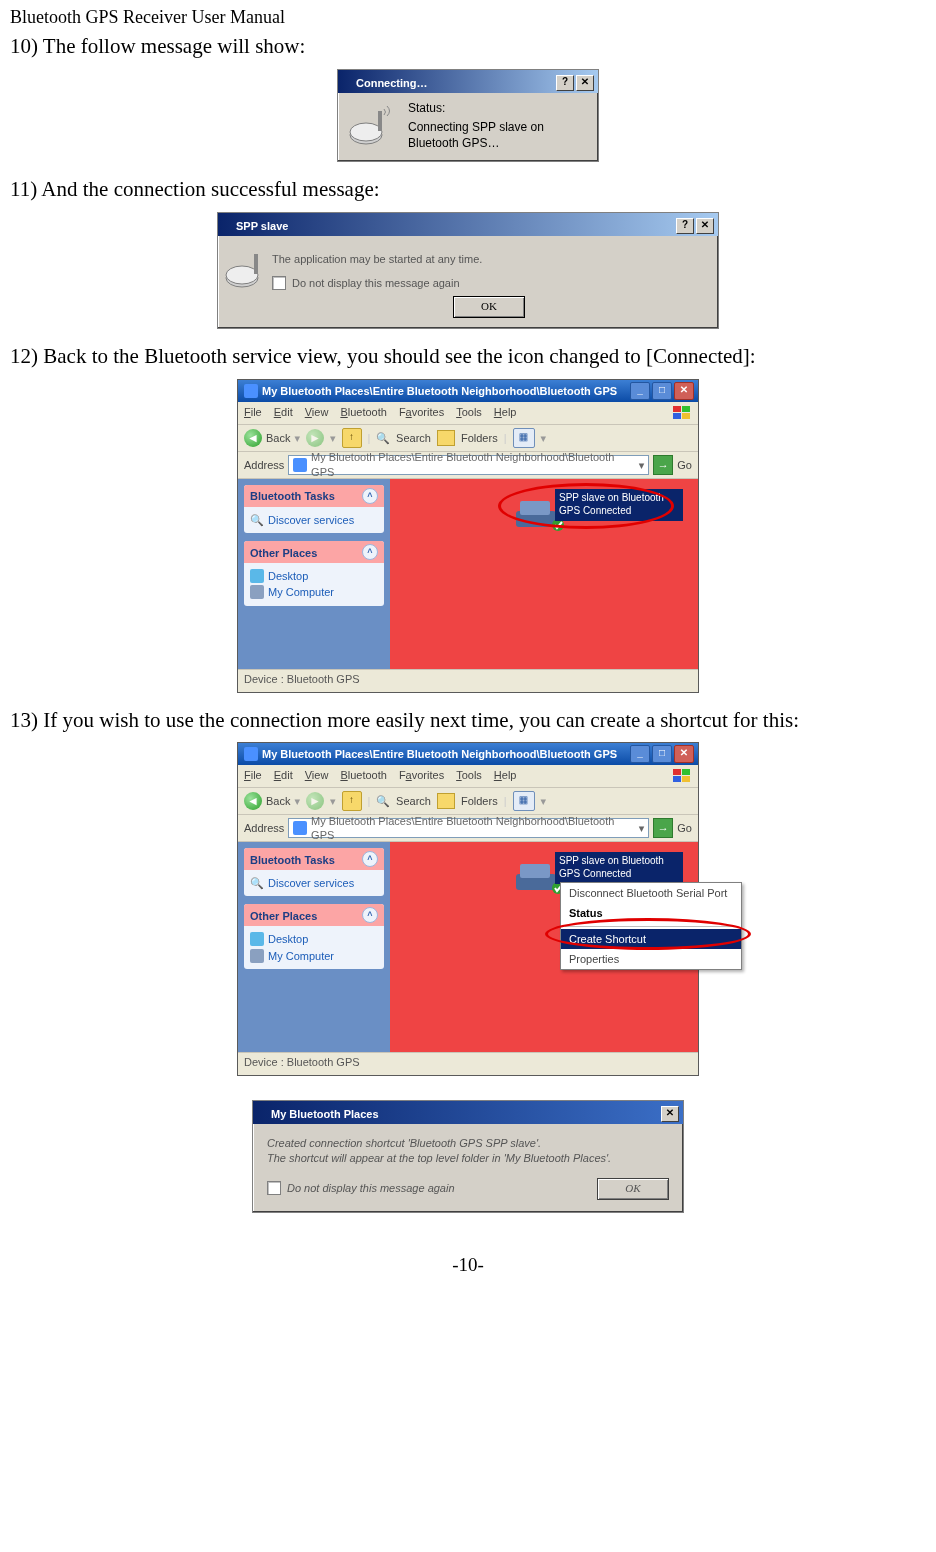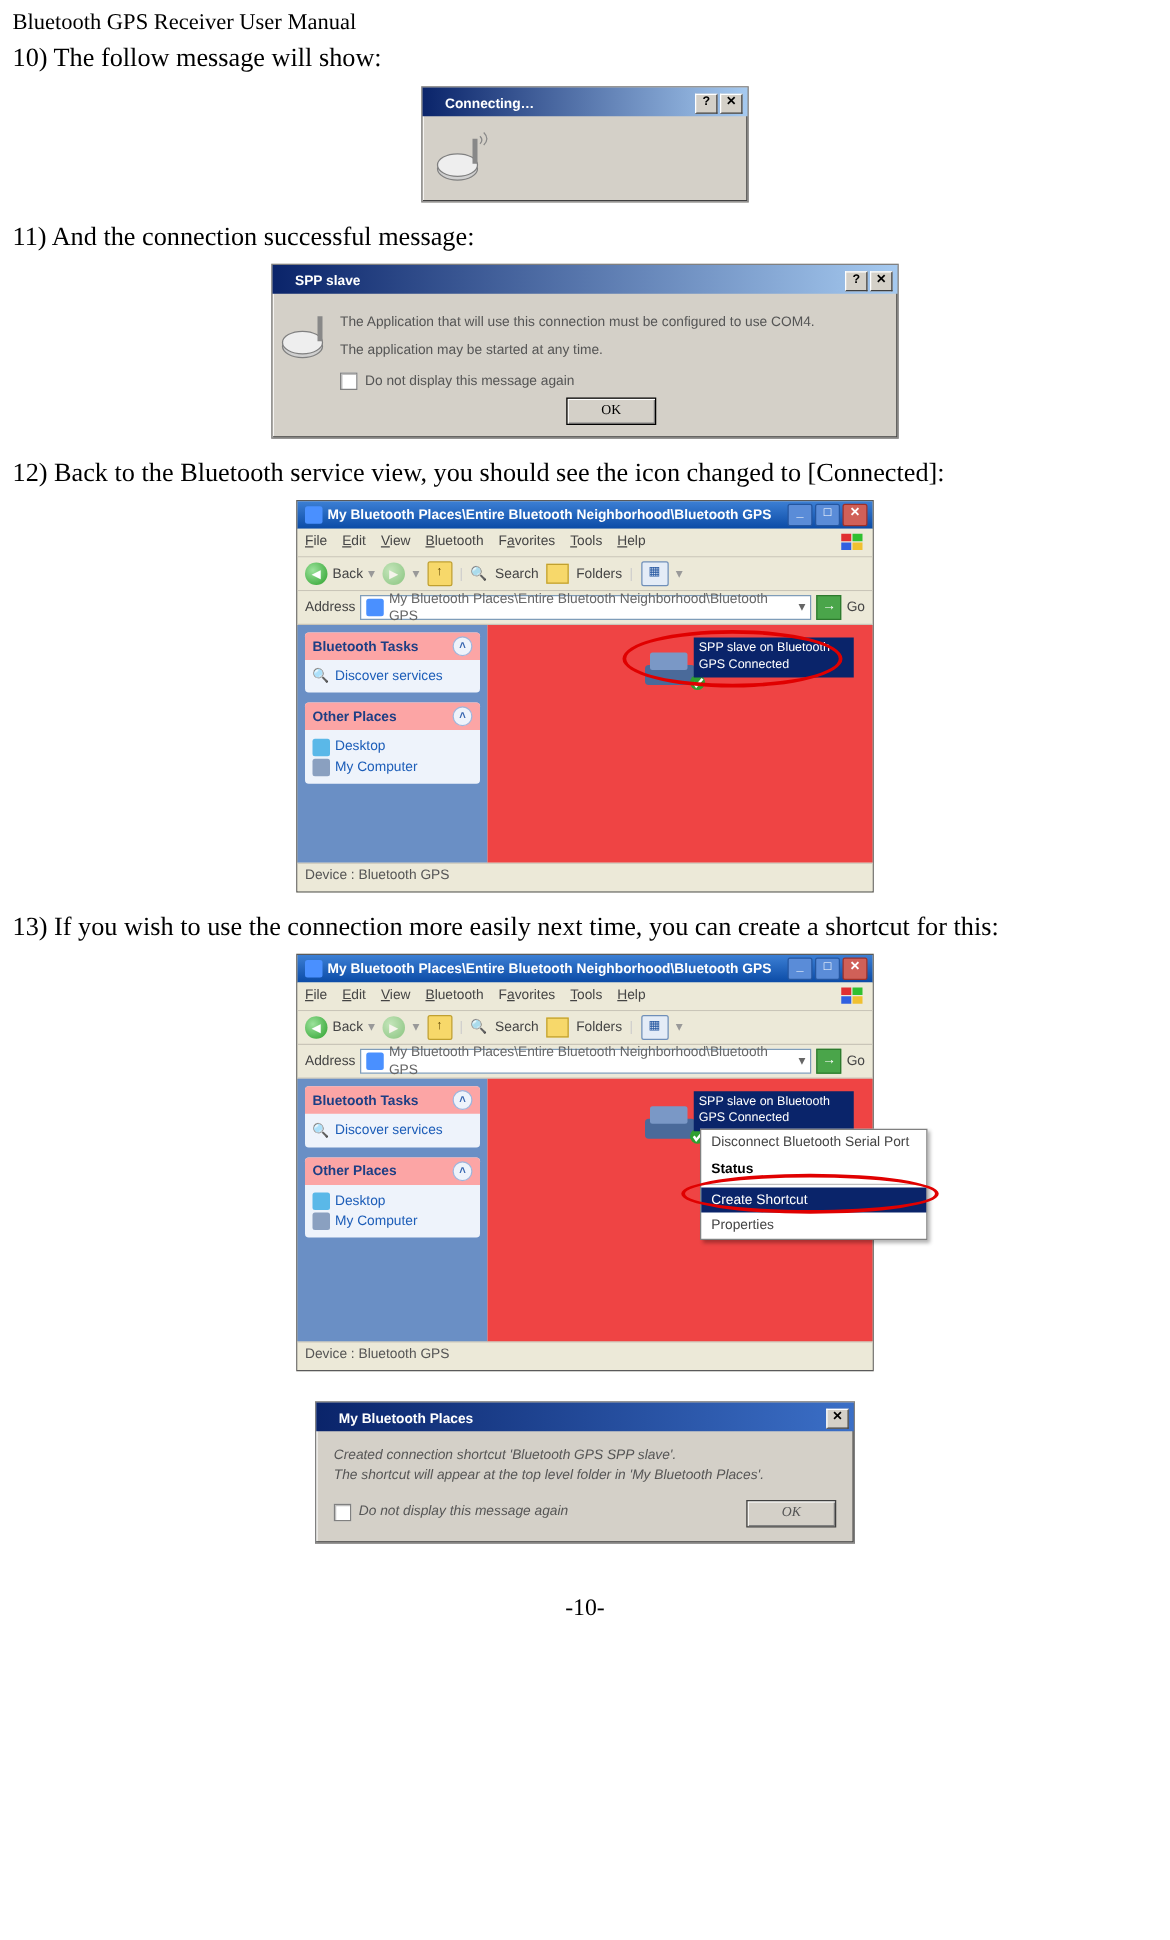--- a/index.html
+++ b/index.html
@@ -142,20 +142,24 @@
     <div class="dlg-body">
       <div class="icon-box">
         <svg class="modem-icon" viewBox="0 0 50 50">
           <ellipse cx="18" cy="34" rx="16" ry="9" fill="#d0d0d0" stroke="#808080"></ellipse>
           <ellipse cx="18" cy="31" rx="16" ry="9" fill="#eeeeee" stroke="#808080"></ellipse>
           <rect x="30" y="10" width="4" height="20" fill="#888"></rect>
           <path d="M36 8 q3 3 0 6" stroke="#888" fill="none"></path>
           <path d="M39 5 q5 5 0 10" stroke="#888" fill="none"></path>
         </svg>
       </div>
+      <div class="dlg-text">
+        <div class="lbl">Status:</div>
+        <div>Connecting SPP slave on Bluetooth GPS…</div>
+      </div>
     </div>
   </div>
 </div>
 
 <div class="step">11) And the connection successful message:</div>
 
 <div class="center-wrap">
   <div class="dialog spp" style="width:500px;">
     <div class="titlebar">
       <span>SPP slave</span>
@@ -165,21 +169,20 @@
       </span>
     </div>
     <div class="dlg-body">
       <div class="icon-box">
         <svg class="modem-icon" viewBox="0 0 50 50">
           <ellipse cx="18" cy="34" rx="16" ry="9" fill="#d0d0d0" stroke="#808080"></ellipse>
           <ellipse cx="18" cy="31" rx="16" ry="9" fill="#eeeeee" stroke="#808080"></ellipse>
           <rect x="30" y="10" width="4" height="20" fill="#888"></rect>
         </svg>
       </div>
-      <p>The Application that will use this connection must be configured to use COM4.</p>
       <p>The application may be started at any time.</p>
       <div class="cb-row">
         <span class="cb"></span>
         <span>Do not display this message again</span>
       </div>
       <div class="btn-row">
         <span class="btn default">OK</span>
       </div>
     </div>
   </div>

